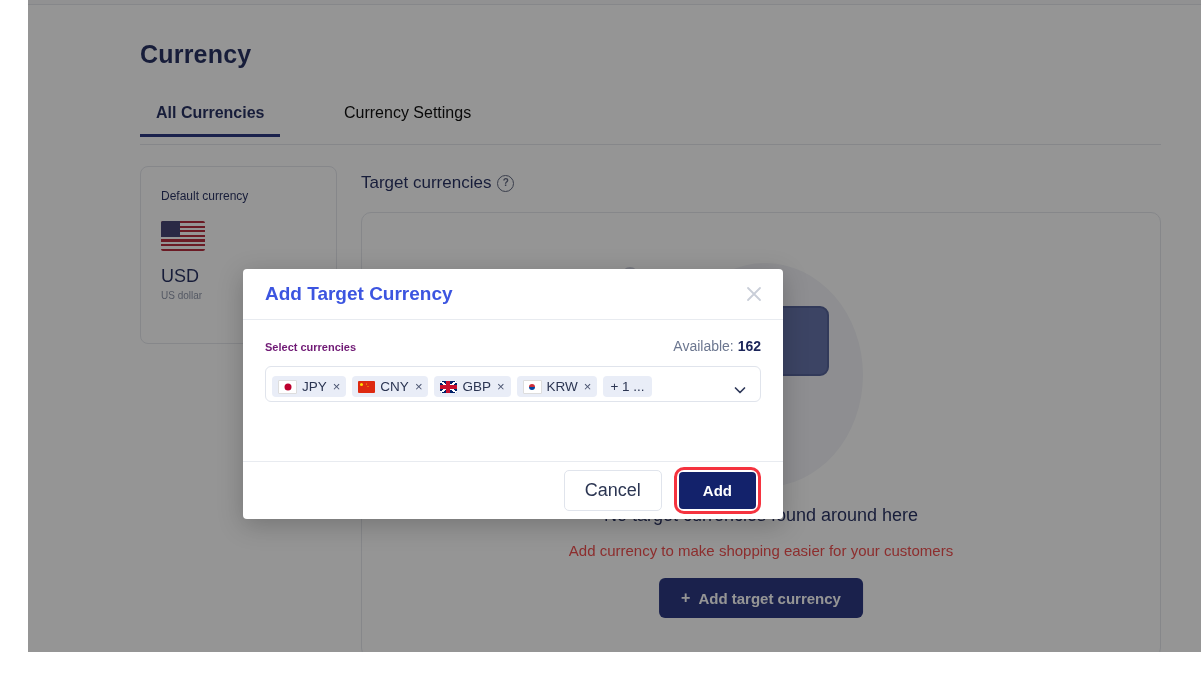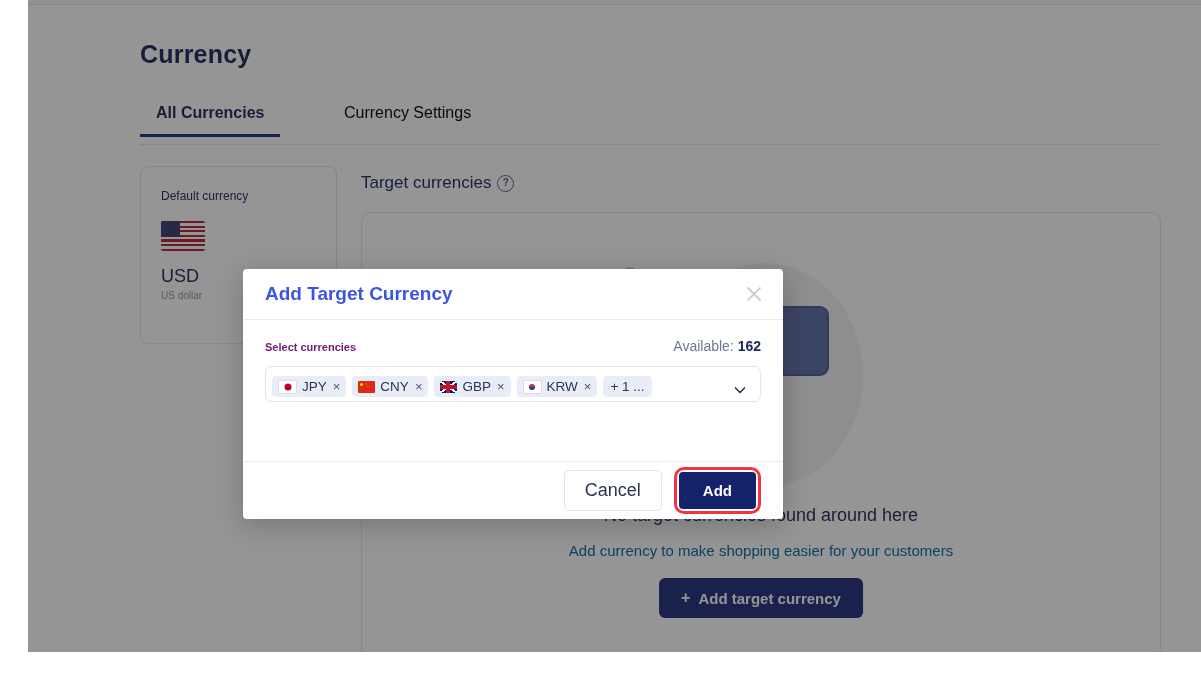--- a/index.html
+++ b/index.html
@@ -177,21 +177,21 @@
     font-size: 18px;
     color: #1b2559;
     font-weight: 500;
   }
   .empty-sub {
     position: absolute;
     left: 0; right: 0;
     top: 329px;
     text-align: center;
     font-size: 15px;
-    color: #0369a1;
+    color: #ef4444;
   }
   .add-target-btn {
     position: absolute;
     left: 50%;
     transform: translateX(-50%);
     top: 365px;
     background: #1f2d7b;
     color: #ffffff;
     border: none;
     border-radius: 6px;

